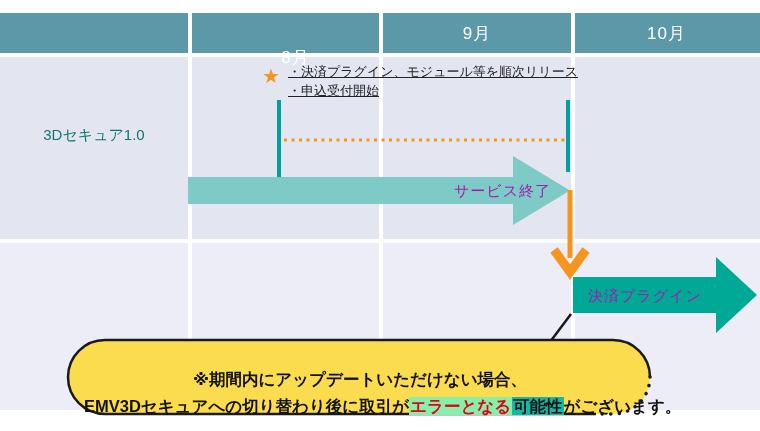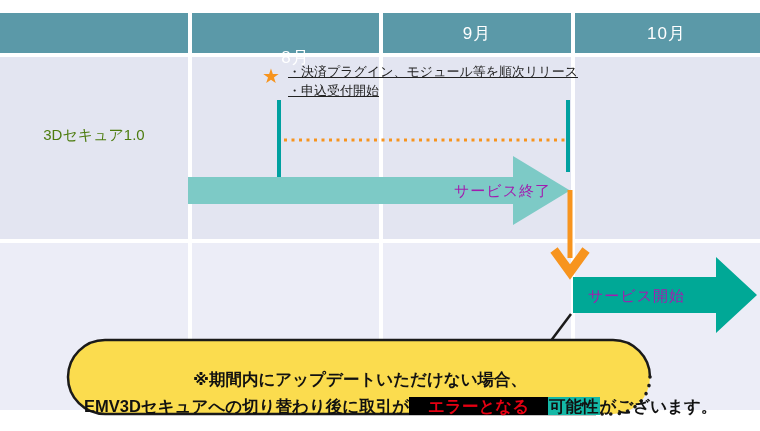--- a/index.html
+++ b/index.html
@@ -11,35 +11,35 @@
   .month-cell{position:absolute;top:13px;height:40px;display:flex;align-items:center;justify-content:center;
     color:#fff;font-size:17px;letter-spacing:1px;}
   .month-8{left:200px;width:191px;margin-top:24px;}
   .month-9{left:381px;width:192px;}
   .month-10{left:573px;width:187px;}
   .row-band{position:absolute;left:0;width:760px;}
   .row-1{top:57px;height:182px;background:var(--row1-bg);}
   .row-2{top:243px;height:167px;background:var(--row2-bg);}
   .col-divider{position:absolute;top:13px;width:4px;height:397px;background:#fff;}
   .div-1{left:188px;} .div-2{left:379px;} .div-3{left:571px;}
-  .row-label{position:absolute;left:0;width:188px;text-align:center;color:#4d7c0f;font-size:15px;}
+  .row-label{position:absolute;left:0;width:188px;text-align:center;color:#0f766e;font-size:15px;}
   .row-label-1{top:126px;}
   .row-label-2{top:281px;}
   .svg-layer{position:absolute;left:0;top:0;width:760px;height:431px;}
   .star{position:absolute;left:262px;top:66px;font-size:20px;color:var(--accent-orange);line-height:20px;}
   .release-notes{position:absolute;left:288px;top:62px;font-size:13px;color:#222;line-height:19px;white-space:nowrap;text-decoration:underline;}
   .update-period{position:absolute;left:290px;top:113px;font-size:13.5px;color:#222;white-space:nowrap;}
   .bar-text{position:absolute;color:#a21caf;font-size:15px;white-space:nowrap;letter-spacing:1px;}
   .service-end-text{left:454px;top:182px;}
   .service-start-text{left:588px;top:287px;}
   .callout-text{position:absolute;left:84px;top:366px;width:552px;text-align:center;
     font-size:16.5px;font-weight:bold;color:#111;line-height:27px;}
   .callout-line{white-space:nowrap;}
   .hl-white{background:#14b8a6;padding:0 1px;}
-  .err-red{color:var(--error-red);background:#000000;padding:0 19px;}
+  .err-red{color:var(--error-red);background:#86efac;padding:0 1px;}
 </style>
 </head>
 <body>
 
 <div class="canvas">
 
   <div class="row-band row-1"></div>
   <div class="row-band row-2"></div>
 
   <div class="header-bar"></div>
@@ -78,20 +78,20 @@
       <path d="M650,377 A37,37 0 0 1 613,414 L594,414" fill="none" stroke-width="3.5" stroke-linecap="round" stroke-dasharray="0.1 8.5" style="stroke:var(--callout-outline)"></path>
     </g>
   </svg>
 
   <div class="star">★</div>
   <div class="release-notes">
     <div>・決済プラグイン、モジュール等を順次リリース</div>
     <div>・申込受付開始</div>
   </div>
   <div class="bar-text service-end-text">サービス終了</div>
-  <div class="bar-text service-start-text">サービス開始</div>
+  <div class="bar-text service-start-text">決済プラグイン</div>
 
   <div class="callout-text">
     <div class="callout-line">※期間内にアップデートいただけない場合、</div>
     <div class="callout-line"><span>EMV3Dセキュアへの切り替わり後に取引が</span><span class="err-red">エラーとなる</span><span class="hl-white">可能性</span><span>がございます。</span></div>
   </div>
 
 </div>
 
 </body></html>

